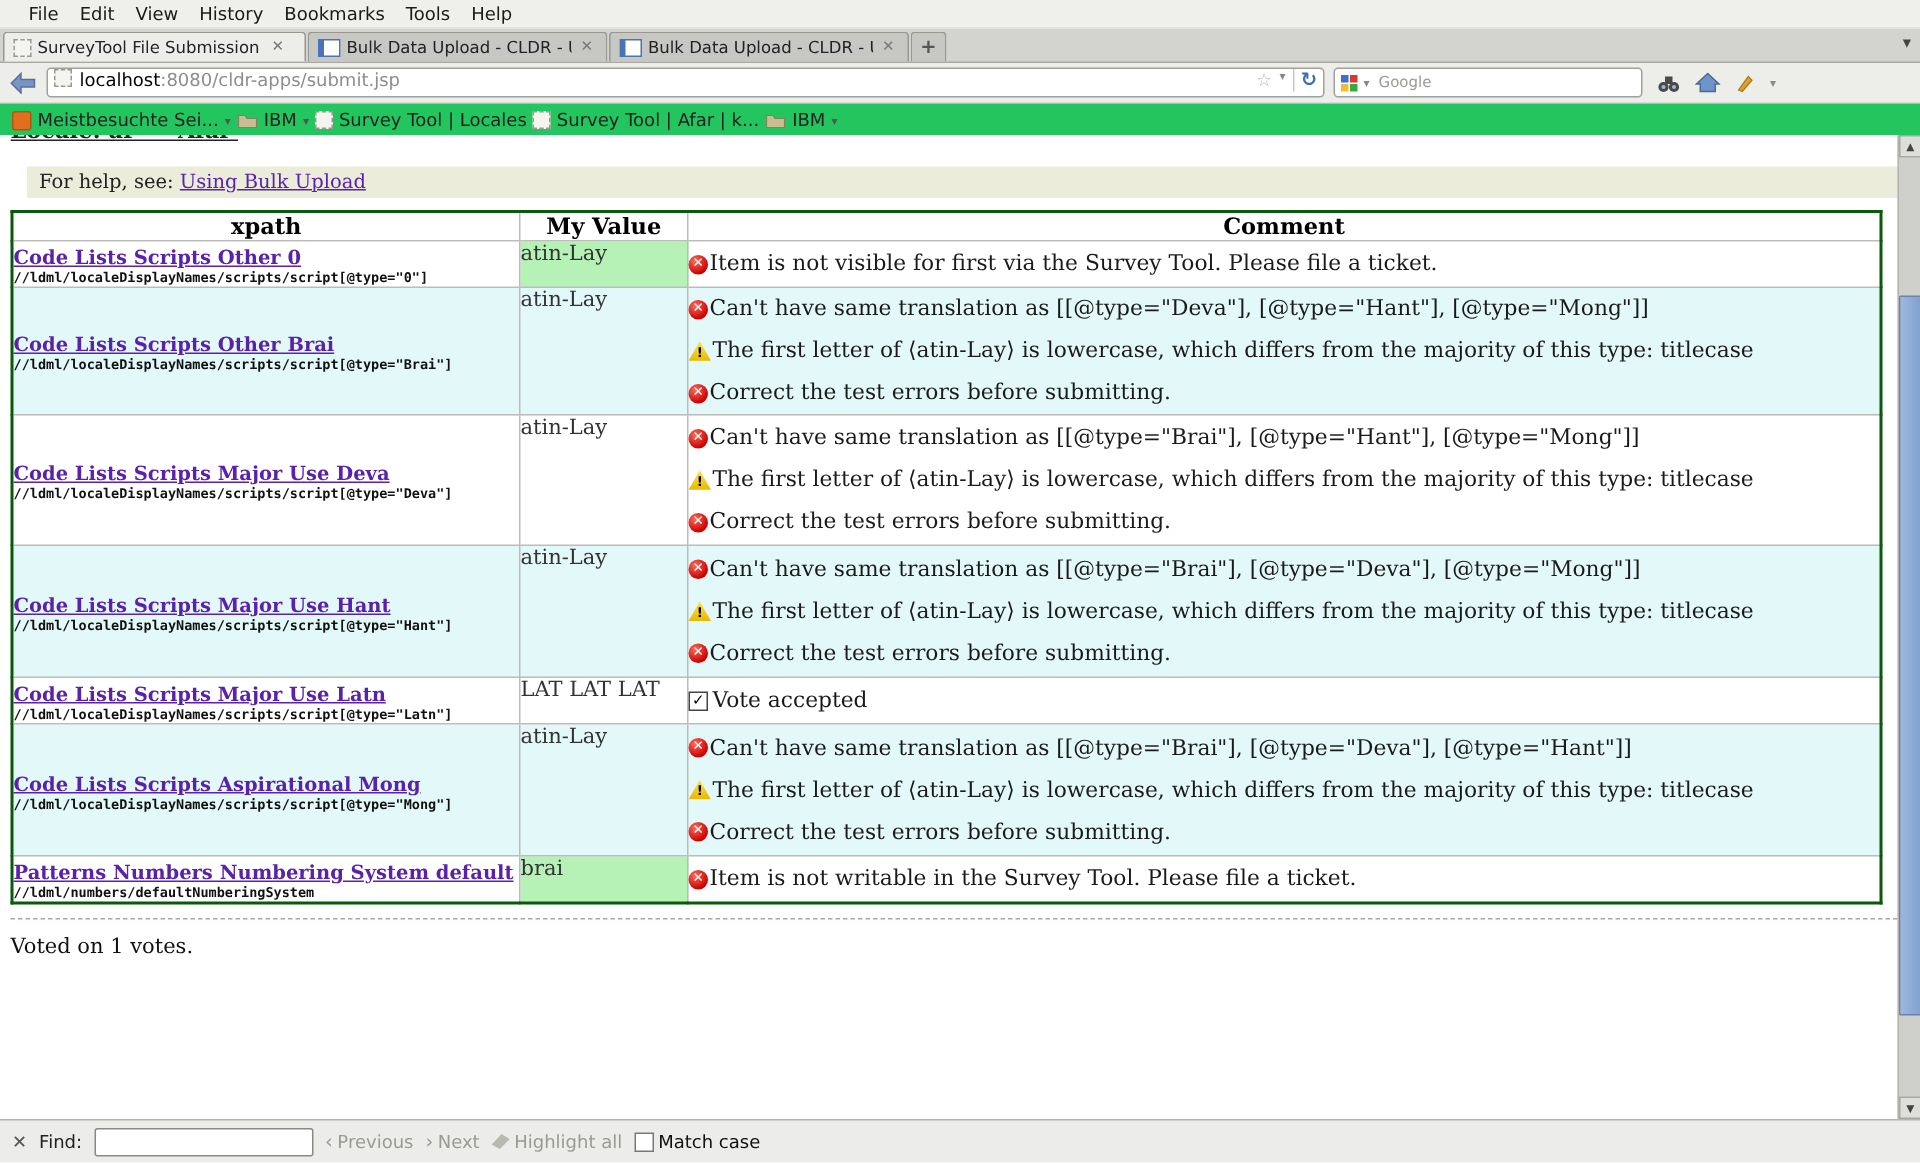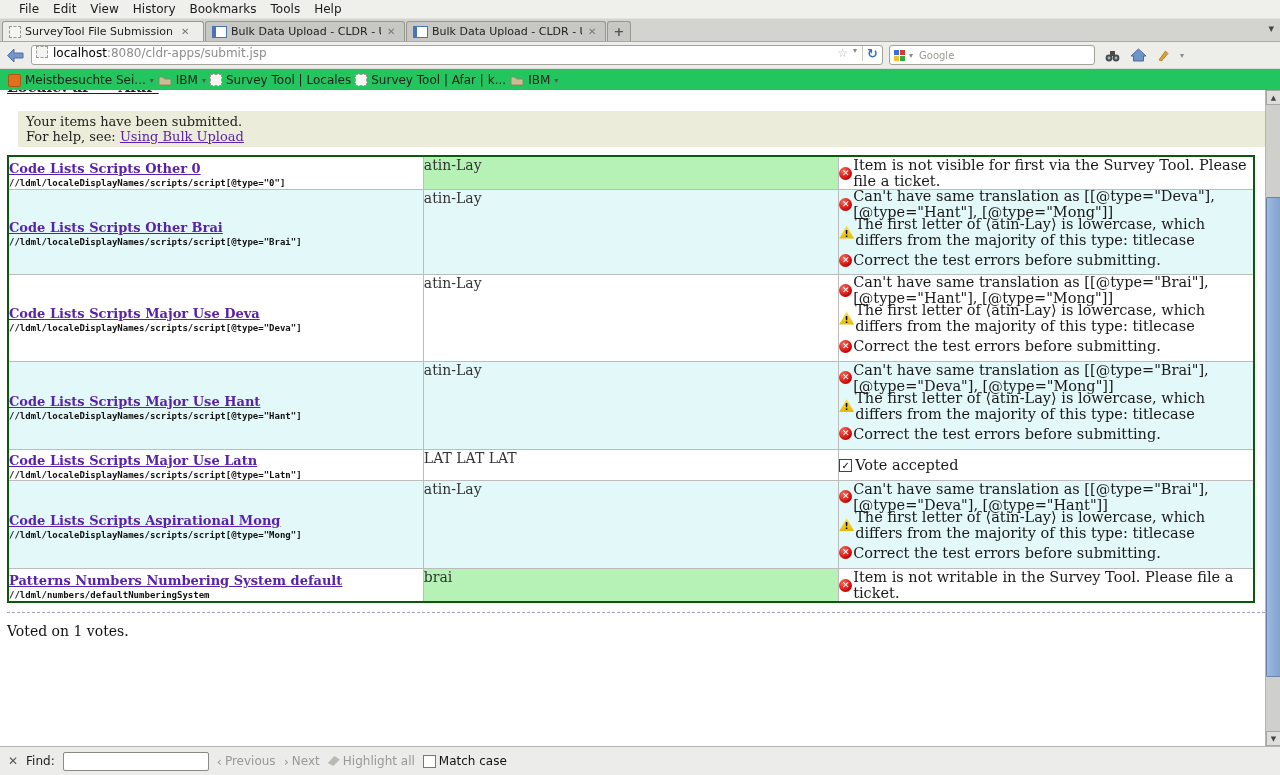--- a/index.html
+++ b/index.html
@@ -249,26 +249,30 @@
 </div>
 
 <div class="content">
 
   <div class="clipped-heading">
     <span>Locale: af — 'Afar'</span>
   </div>
 
 
   <div class="notice">
-    <div>Your items have been submitted.</div>
     <div><span>For help, see: </span><a href="#">Using Bulk Upload</a></div>
   </div>
 
   <table class="review">
     <tbody>
+        <tr>
+      <th class="h-xpath">xpath</th>
+      <th class="h-value">My Value</th>
+      <th>Comment</th>
+    </tr>
 
     <tr class="h26">
       <td class="c-xpath">
         <a href="#" class="xlink">Code Lists Scripts Other 0</a>
         <div class="xpath-path">//ldml/localeDisplayNames/scripts/script[@type="0"]</div>
       </td>
       <td class="c-value green"><span>atin-Lay</span></td>
       <td class="c-comment">
         <p class="cline single">
               <span class="ic ic-err"></span>

